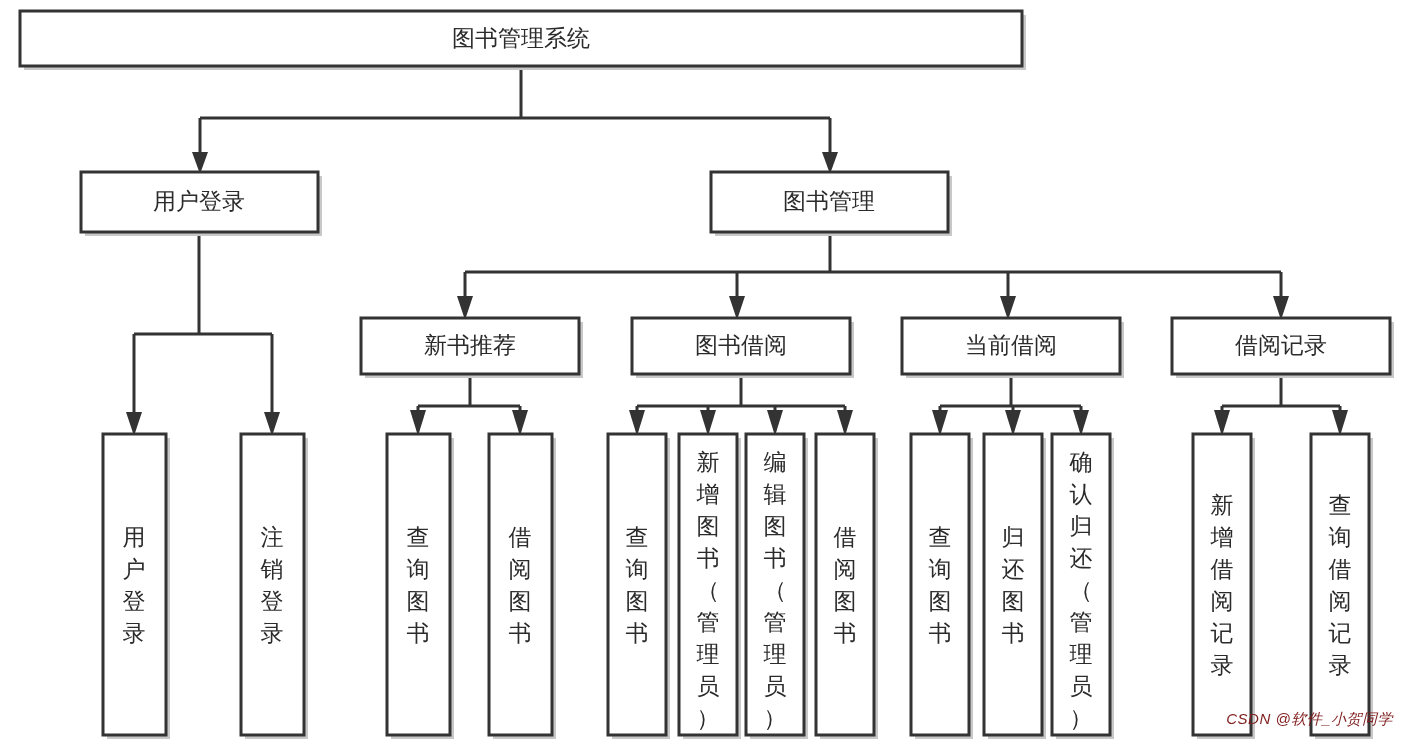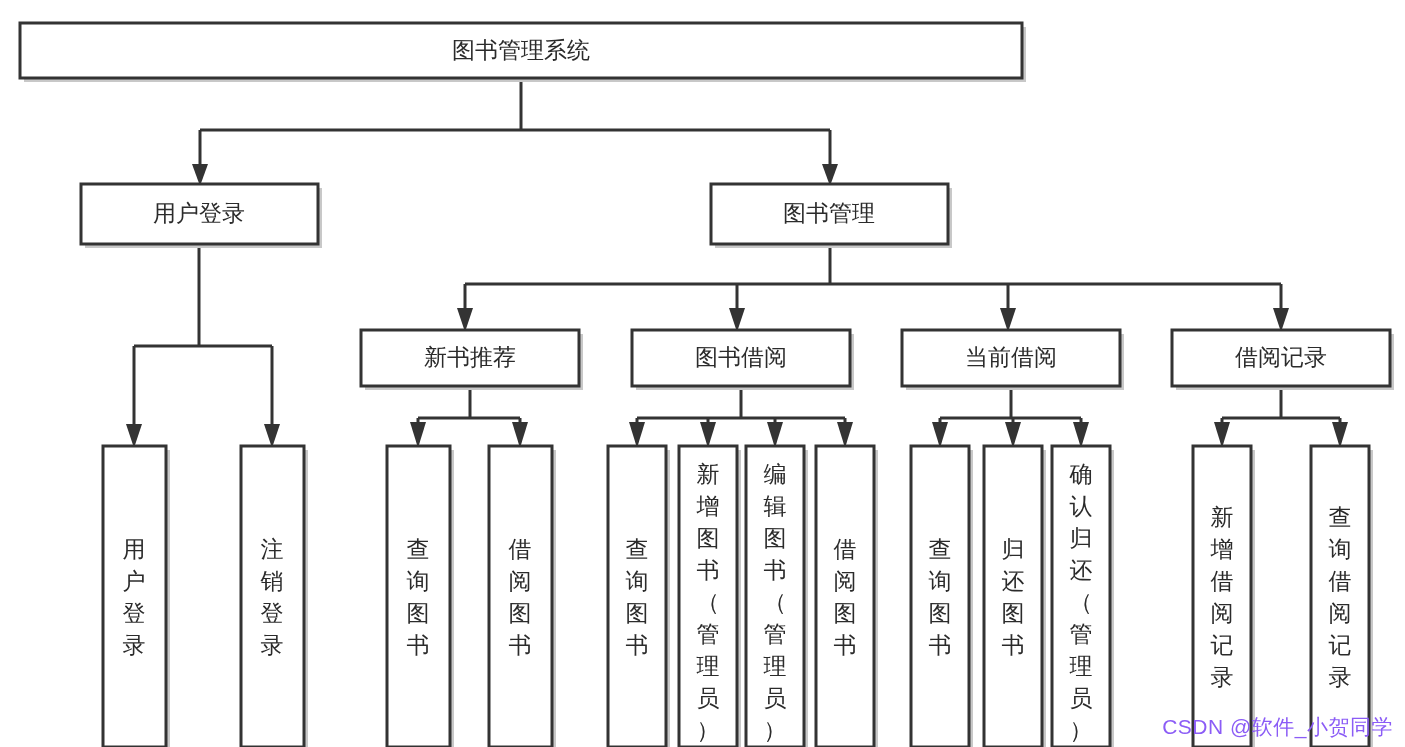--- a/index.html
+++ b/index.html
@@ -10,21 +10,21 @@
   body {
     width: 1405px;
     height: 747px;
     font-family: "Liberation Sans", sans-serif;
     overflow: hidden;
     position: relative;
   }
   #diagram-root {
     position: absolute;
     left: 0;
-    top: 12px;
+    top: 0;
     width: 1405px;
     height: 735px;
   }
   svg.flow {
     display: block;
     width: 1405px;
     height: 747px;
     shape-rendering: geometricPrecision;
   }
   .node-rect {
@@ -56,25 +56,26 @@
     fill: #2b2b2b;
     font-family: "Liberation Sans", sans-serif;
     font-size: 23px;
     text-anchor: middle;
   }
   .watermark {
     position: absolute;
     right: 12px;
     bottom: 6px;
     font-family: "Liberation Sans", sans-serif;
-    font-size: 21px;
-    color: #8b5cf6;
+    font-size: 15px;
+    color: #7f1d1d;
     letter-spacing: 0.5px;
     white-space: nowrap;
     user-select: none;
+    font-style: italic;
   }
 </style>
 </head>
 <body>
 
 <div id="diagram-root">
   <svg class="flow" viewBox="0 0 1405 747" xmlns="http://www.w3.org/2000/svg">
 
     <g>
 

